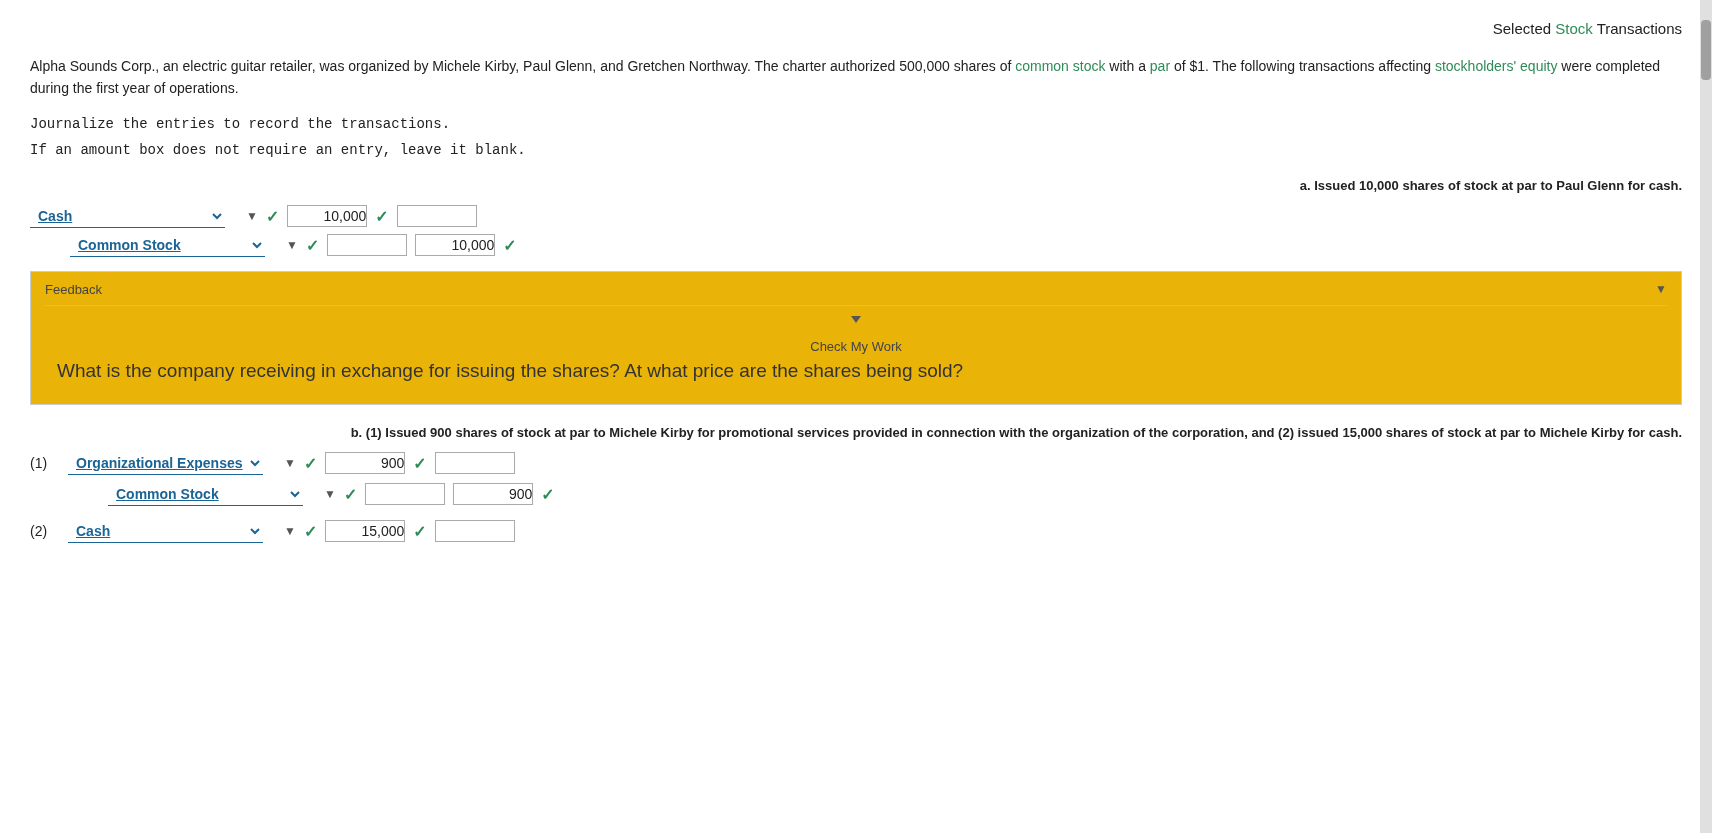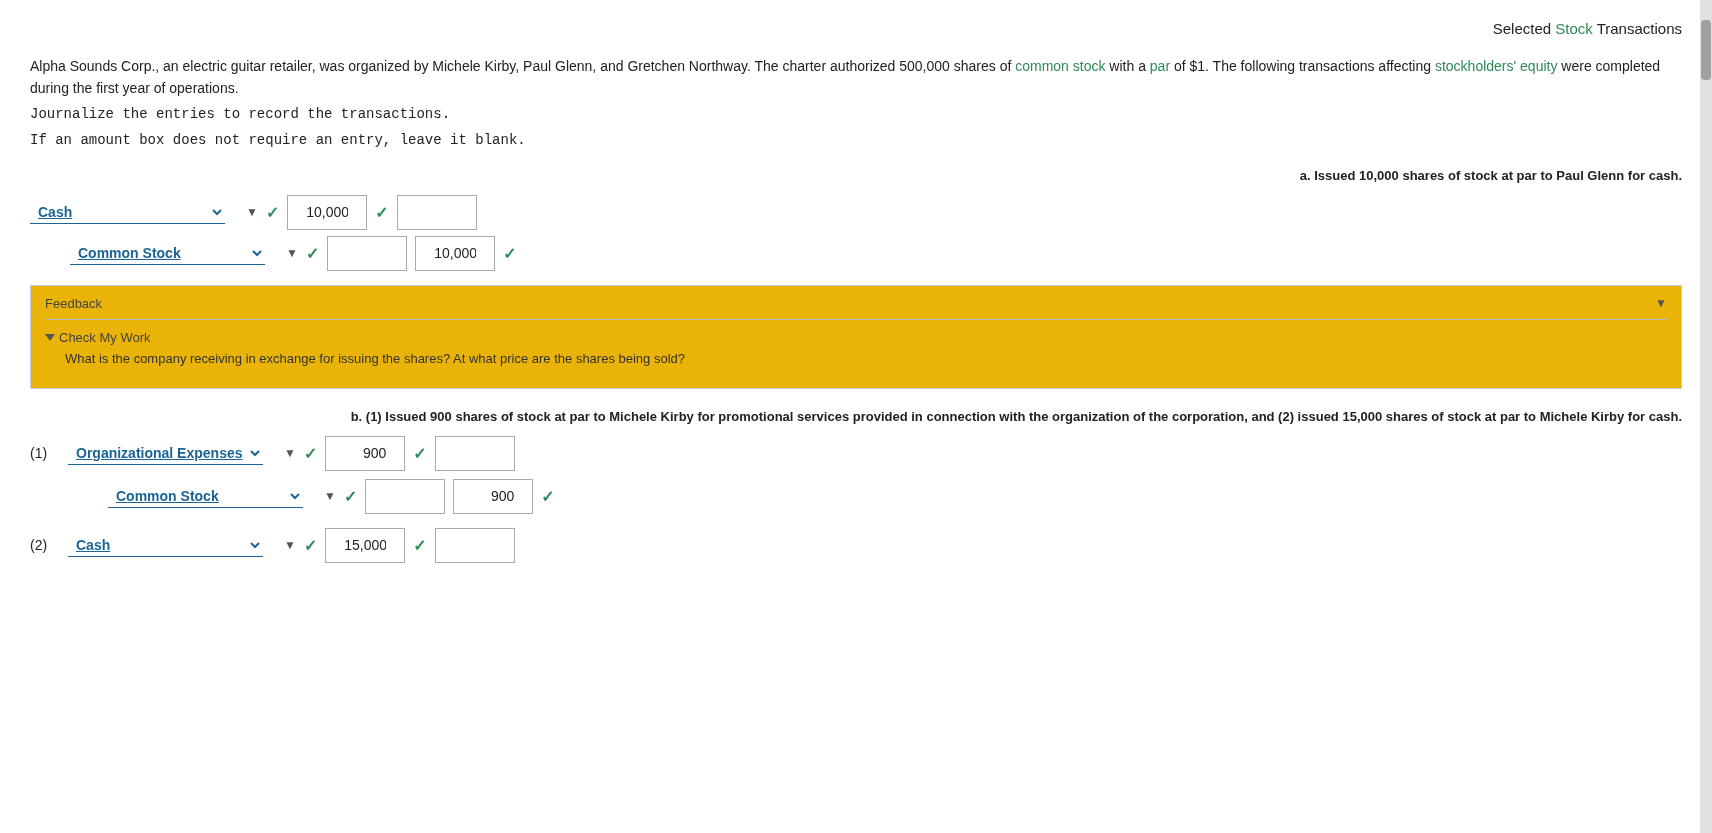--- a/index.html
+++ b/index.html
@@ -16,21 +16,21 @@
       margin-bottom: 18px;
       color: #222;
       text-align: right;
     }
     .page-title .highlight-stock {
       color: #2e8b57;
     }
     .intro-text {
       font-size: 14px;
       line-height: 1.6;
-      margin-bottom: 6px;
+      margin-bottom: 16px;
       color: #222;
     }
     .intro-text .highlight-green {
       color: #2e8b57;
     }
     .instruction {
       font-size: 14px;
       margin-bottom: 10px;
       color: #222;
       font-family: Liberation Mono, monospace;
@@ -82,23 +82,23 @@
       cursor: pointer;
     }
     .check-icon {
       color: #2e8b57;
       font-size: 16px;
       font-weight: bold;
     }
     .amount-input {
       border: 1px solid #aaa;
       width: 80px;
-      height: 35px;
+      height: 22px;
       text-align: right;
-      padding: 2px 18px;
+      padding: 2px 0;
       font-size: 14px;
       color: #222;
     }
     .amount-input.empty {
       background: #fff;
     }
 
     
     .feedback-box {
       background: #eab308;
@@ -120,35 +120,36 @@
       color: #555;
     }
     .check-my-work {
       font-size: 13px;
       color: #444;
       margin-bottom: 8px;
     }
     .check-my-work-label {
       display: flex;
       align-items: center;
-      gap: 4px;
+      gap: 16px;
       margin-bottom: 6px;
+      flex-direction: column;
     }
     .triangle-down {
       width: 0;
       height: 0;
       border-left: 5px solid transparent;
       border-right: 5px solid transparent;
       border-top: 7px solid #555;
       display: inline-block;
     }
     .feedback-hint {
-      font-size: 13px;
+      font-size: 19px;
       color: #333;
-      margin-left: 20px;
+      margin-left: 12px;
     }
 
     .section-divider {
       margin: 20px 0 10px 0;
     }
 
     .bold-label {
       font-weight: bold;
     }
   </style>

